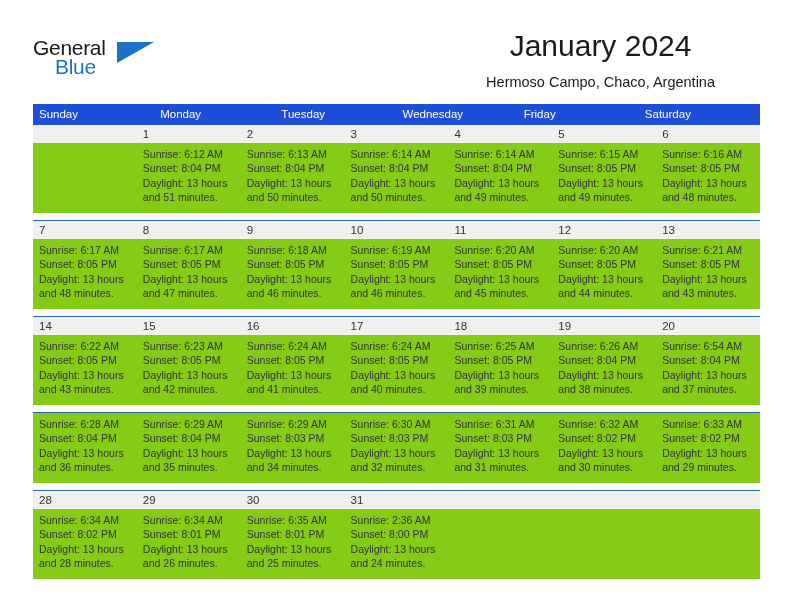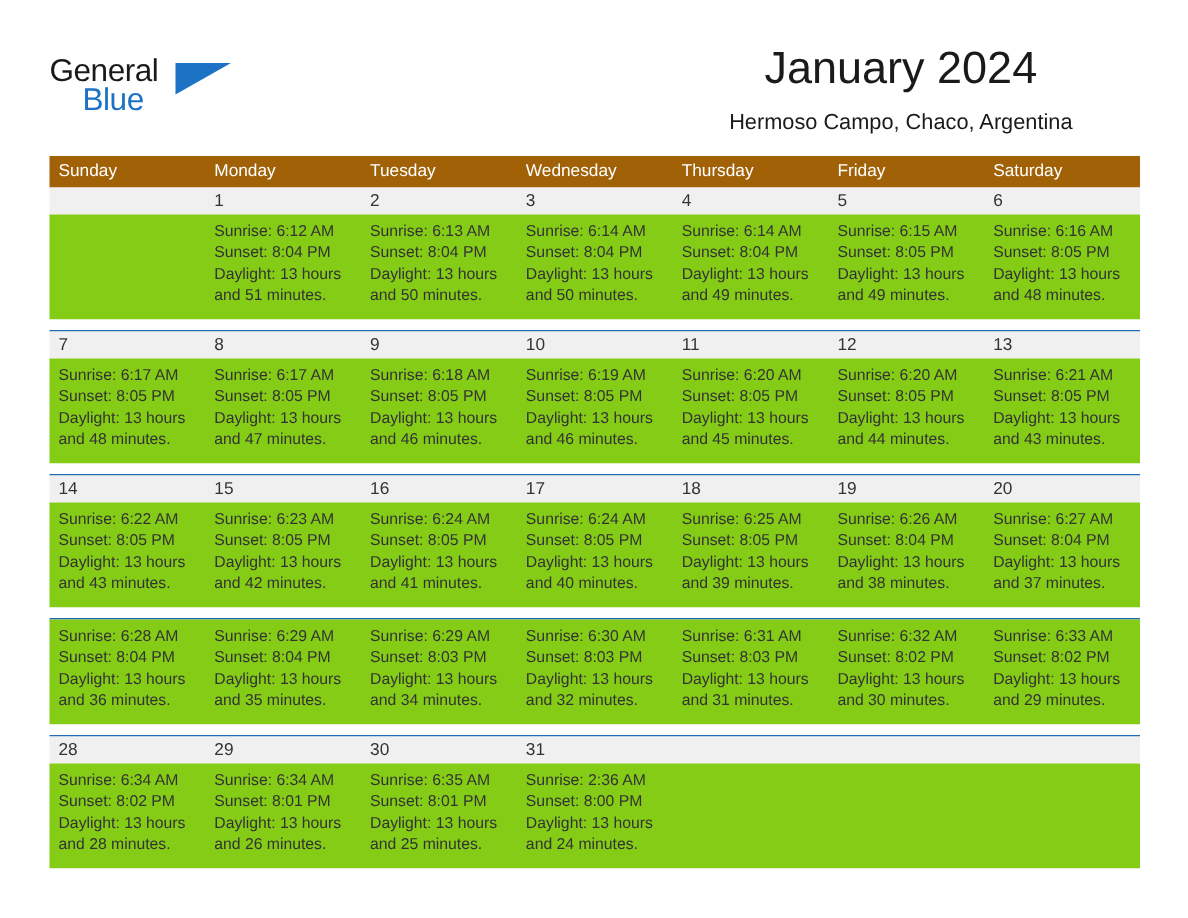--- a/index.html
+++ b/index.html
@@ -86,21 +86,21 @@
 
   
   .calendar {
     position: absolute;
     left: 33px;
     top: 104px;
     width: 727px;
   }
   .dow-row {
     display: flex;
-    background: #a16207;
+    background: #1d4ed8;
     height: 21px;
   }
   .dow {
     flex: 1 1 0;
     color: #ffffff;
     font-size: 11.5px;
     line-height: 21px;
     padding-left: 6px;
     box-sizing: border-box;
     white-space: nowrap;
@@ -165,21 +165,20 @@
     </div>
 
   </div>
 
   <div class="calendar">
     <div class="dow-row" id="dow-row">
         <div class="dow">Sunday</div>
         <div class="dow">Monday</div>
         <div class="dow">Tuesday</div>
         <div class="dow">Wednesday</div>
-        <div class="dow">Thursday</div>
         <div class="dow">Friday</div>
         <div class="dow">Saturday</div>
       </div>
     <div id="weeks-container">
         <div class="week">
           <div class="num-row">
             <div class="num-cell"></div>
             <div class="num-cell">1</div>
             <div class="num-cell">2</div>
             <div class="num-cell">3</div>
@@ -330,21 +329,21 @@
               <div>Daylight: 13 hours</div>
               <div>and 39 minutes.</div>
             </div>
             <div class="info-cell">
               <div>Sunrise: 6:26 AM</div>
               <div>Sunset: 8:04 PM</div>
               <div>Daylight: 13 hours</div>
               <div>and 38 minutes.</div>
             </div>
             <div class="info-cell">
-              <div>Sunrise: 6:27 AM</div>
+              <div>Sunrise: 6:54 AM</div>
               <div>Sunset: 8:04 PM</div>
               <div>Daylight: 13 hours</div>
               <div>and 37 minutes.</div>
             </div>
           </div>
           <div class="week-spacer"></div>
         </div>
         <div class="week">
           <div class="info-row">
             <div class="info-cell">

